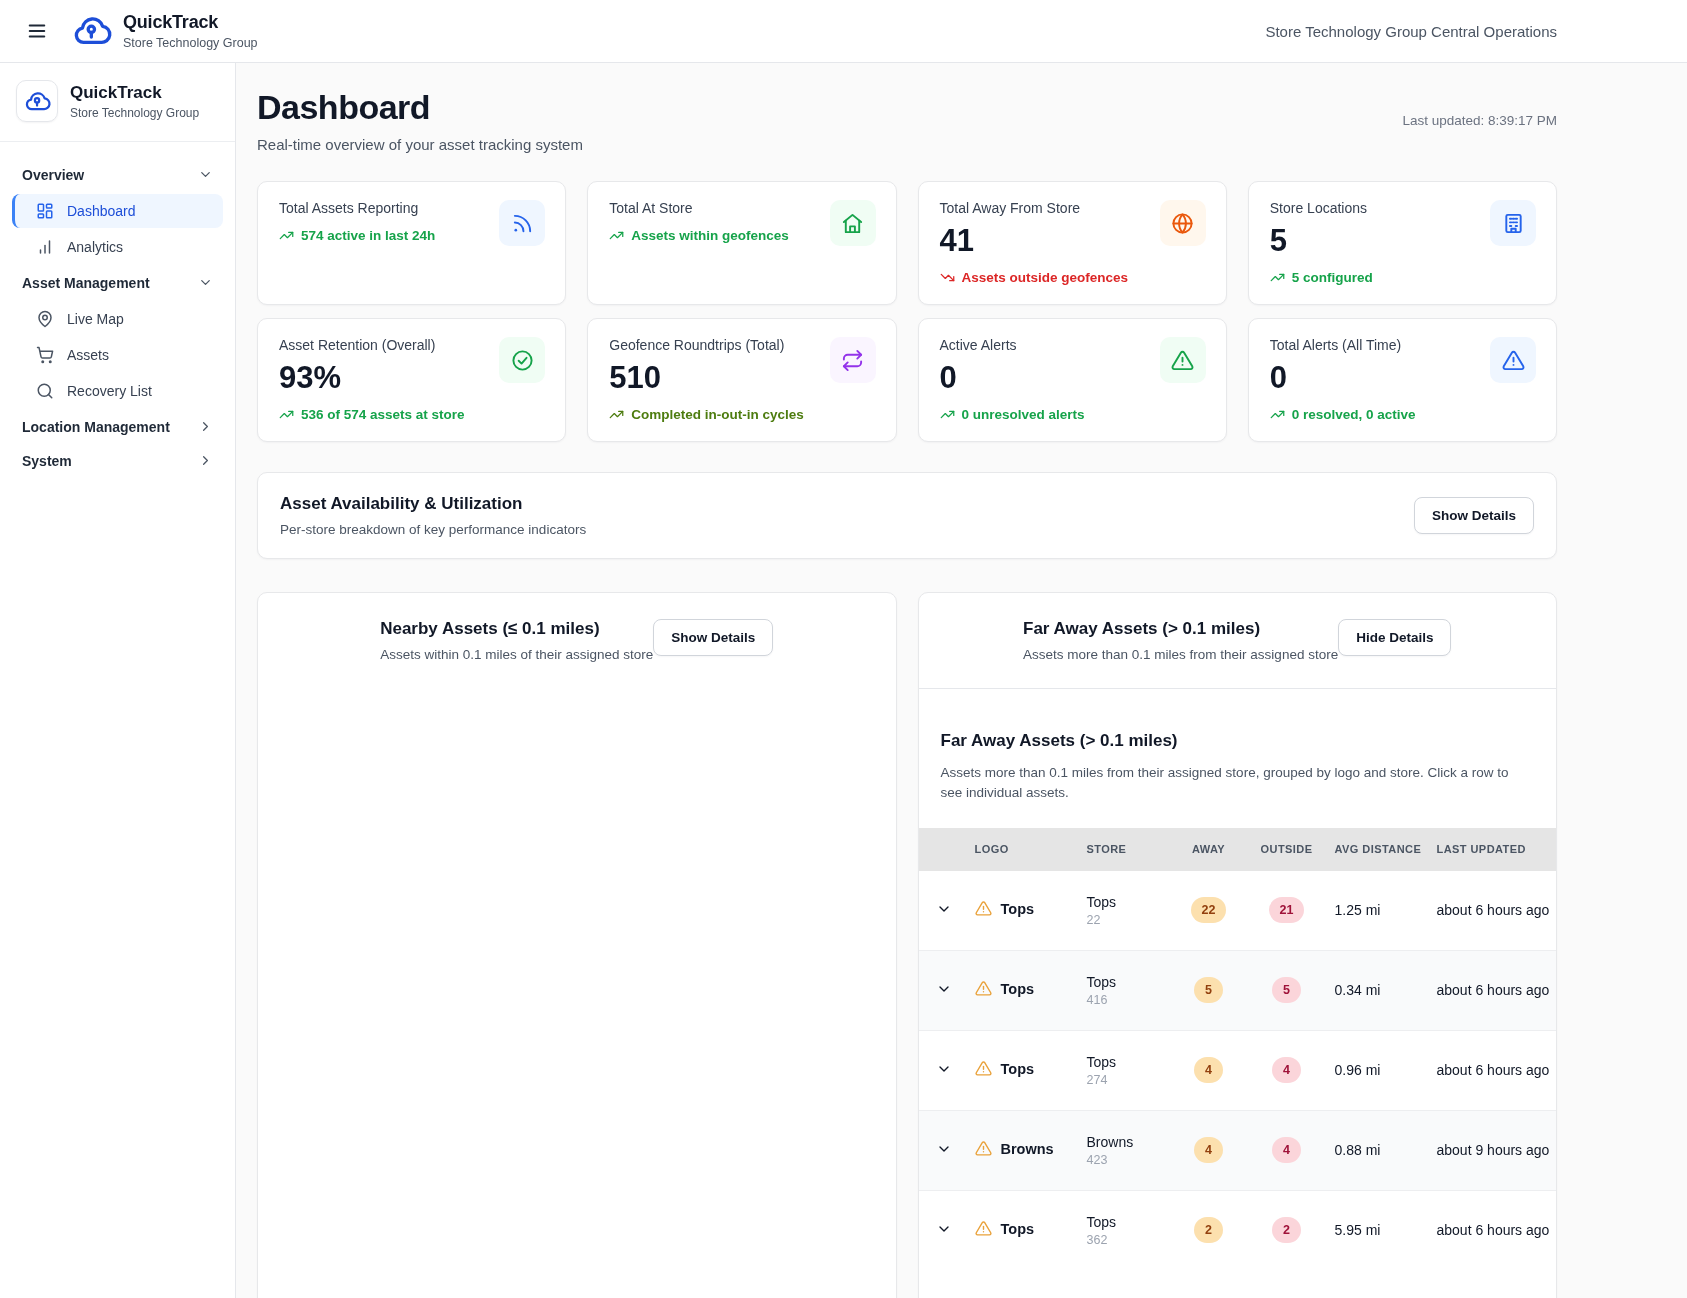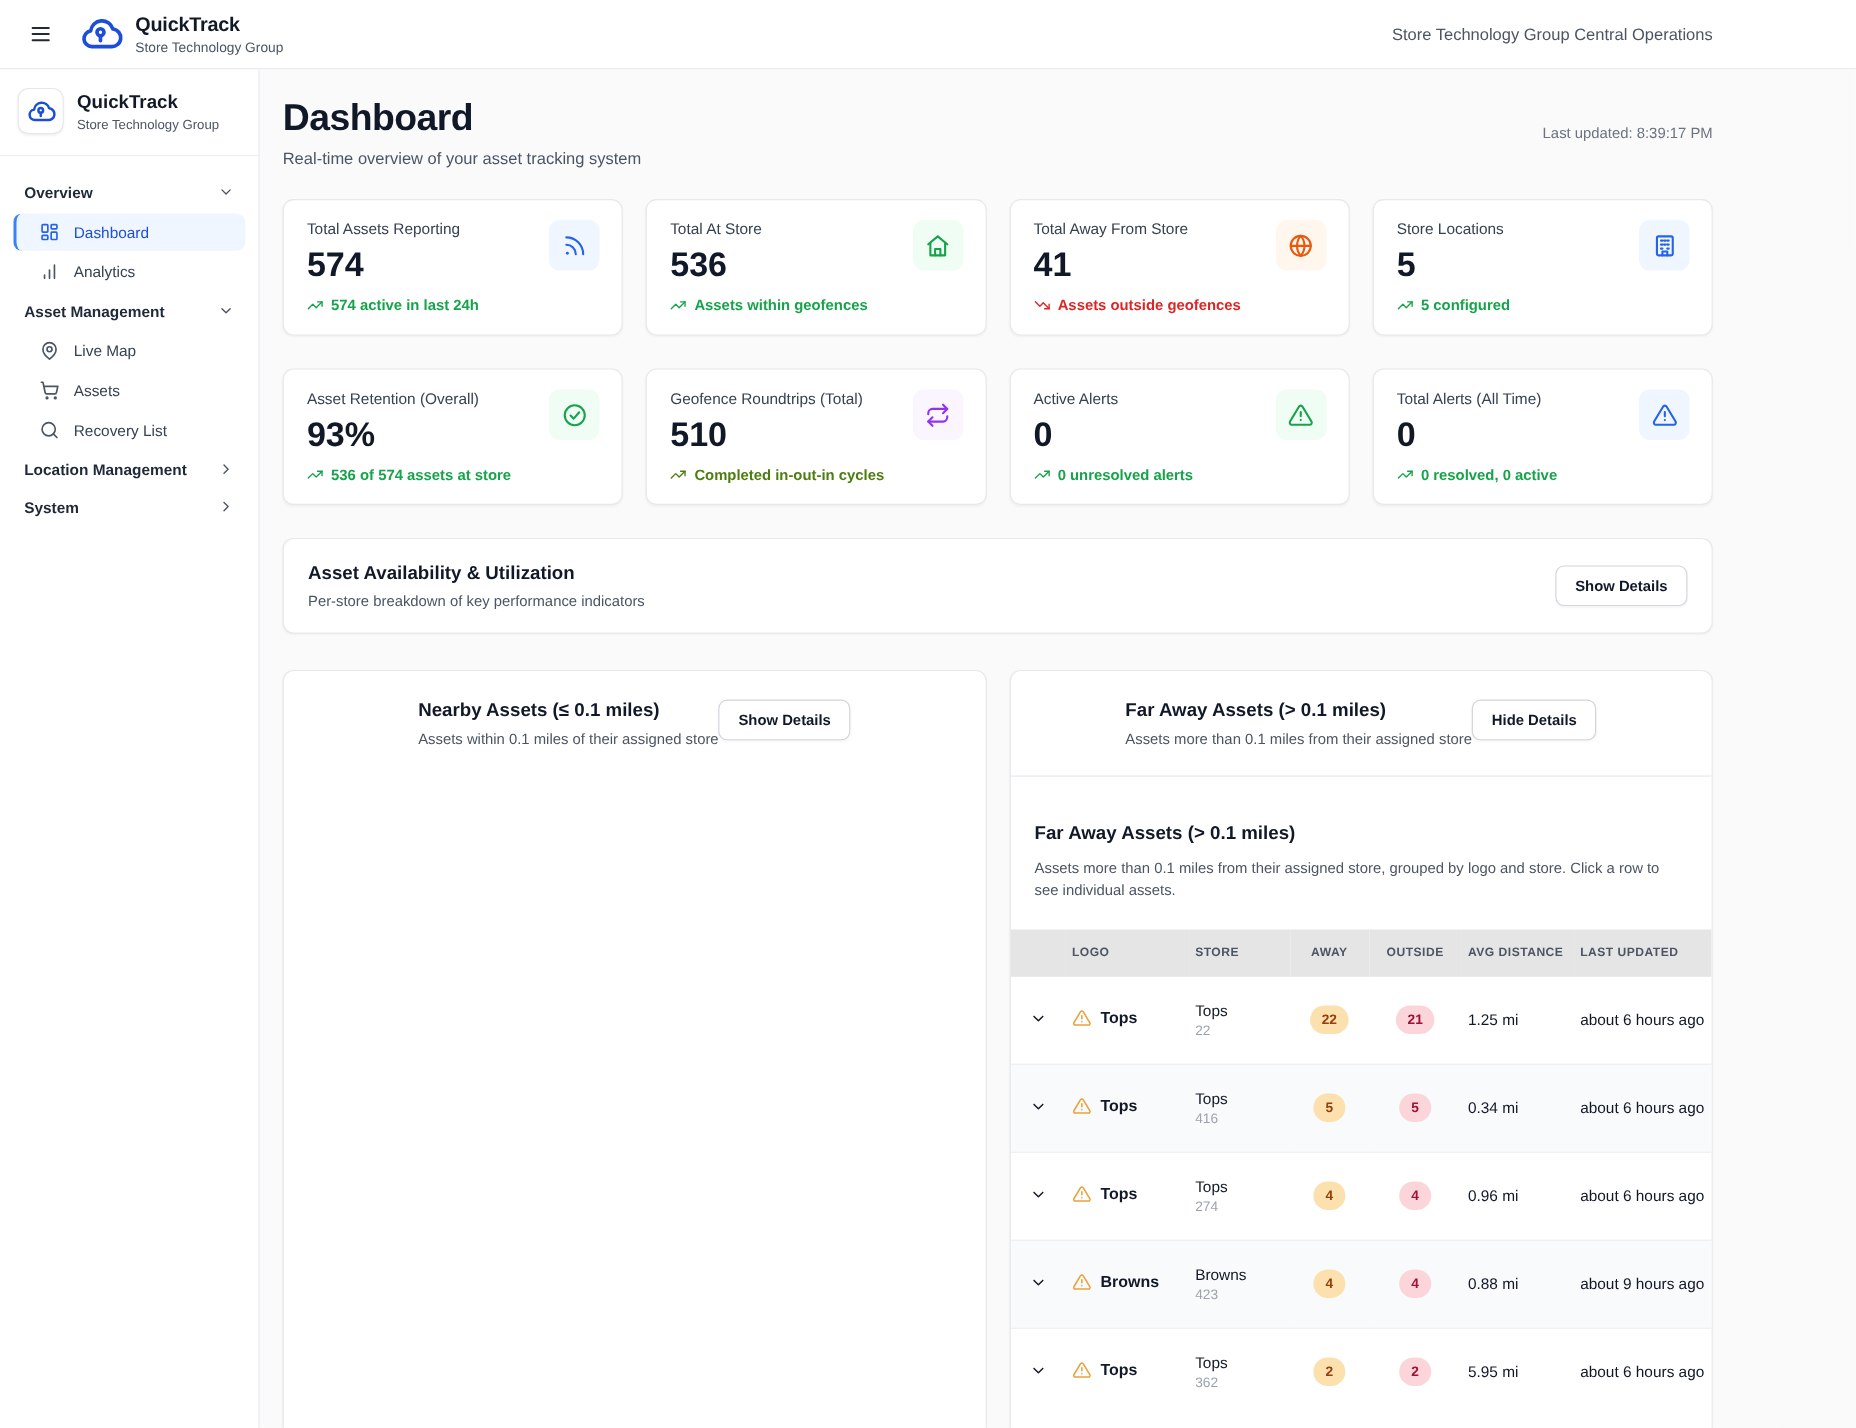--- a/index.html
+++ b/index.html
@@ -42,21 +42,21 @@
     overflow:hidden; padding:25px 130px 0 21px; }
   .page-head { display:flex; justify-content:space-between; align-items:center; }
   .page-title { font-size:34px; font-weight:700; letter-spacing:-.5px; color:#111827; }
   .page-sub { font-size:15px; color:#4b5563; margin-top:9px; }
   .last-updated { font-size:13.5px; color:#6b7280; }
 
   .card { background:#fff; border:1px solid #e7e8ea; border-radius:10px;
     box-shadow:0 1px 2px rgba(16,24,40,.04); }
 
   
-  .stat-grid { display:grid; grid-template-columns:repeat(4,1fr); gap:30px 21px; margin-top:28px; }
+  .stat-grid { display:grid; grid-template-columns:repeat(4,1fr); gap:13px 21px; margin-top:28px; }
   .stat-card { position:relative; padding:18px 21px 19px; }
   .stat-label { font-size:14px; color:#374151; }
   .stat-iconbox { position:absolute; top:18px; right:20px; width:46px; height:46px;
     border-radius:10px; display:flex; align-items:center; justify-content:center; }
   .stat-value { font-size:31px; font-weight:700; margin-top:8px; line-height:1.1; color:#111827; }
   .stat-delta { display:flex; align-items:center; gap:7px; font-size:13.5px; font-weight:600; margin-top:12px; }
 
   
   .panel { margin-top:30px; padding:21px 22px; display:flex; justify-content:space-between; align-items:center; }
   .panel-title { font-size:17px; font-weight:700; color:#111827; }
@@ -232,41 +232,39 @@
   <div class="stat-grid" id="stat-grid">
       <div class="card stat-card">
         <div class="stat-label">Total Assets Reporting</div>
         <div class="stat-iconbox" style="color:#2563eb;background:#eff6ff">
           <svg width="23" height="23" viewBox="0 0 24 24" fill="none" stroke="currentColor" stroke-width="2" stroke-linecap="round" stroke-linejoin="round">
             <path d="M4 11a9 9 0 0 1 9 9"></path>
             <path d="M4 4a16 16 0 0 1 16 16"></path>
             <circle cx="5" cy="19" r="1.4" fill="currentColor" stroke="none"></circle>
           </svg>
         </div>
-        <div class="stat-value">574</div>
         <div class="stat-delta" style="color:#16a34a">
           <span style="display:flex">
             <svg width="15" height="15" viewBox="0 0 24 24" fill="none" stroke="currentColor" stroke-width="2" stroke-linecap="round" stroke-linejoin="round">
               <polyline points="2 17 8.5 10.5 13.5 15.5 22 7"></polyline>
               <polyline points="15.5 7 22 7 22 13.5"></polyline>
             </svg>
           </span>
           <span>574 active in last 24h</span>
         </div>
       </div>
       <div class="card stat-card">
         <div class="stat-label">Total At Store</div>
         <div class="stat-iconbox" style="color:#16a34a;background:#f0fdf4">
           <svg width="23" height="23" viewBox="0 0 24 24" fill="none" stroke="currentColor" stroke-width="2" stroke-linecap="round" stroke-linejoin="round">
             <path d="m3 10.5 9-7.5 9 7.5"></path>
             <path d="M5 9.2V21h14V9.2"></path>
             <path d="M9.5 21v-6h5v6"></path>
           </svg>
         </div>
-        <div class="stat-value">536</div>
         <div class="stat-delta" style="color:#16a34a">
           <span style="display:flex">
             <svg width="15" height="15" viewBox="0 0 24 24" fill="none" stroke="currentColor" stroke-width="2" stroke-linecap="round" stroke-linejoin="round">
               <polyline points="2 17 8.5 10.5 13.5 15.5 22 7"></polyline>
               <polyline points="15.5 7 22 7 22 13.5"></polyline>
             </svg>
           </span>
           <span>Assets within geofences</span>
         </div>
       </div>

